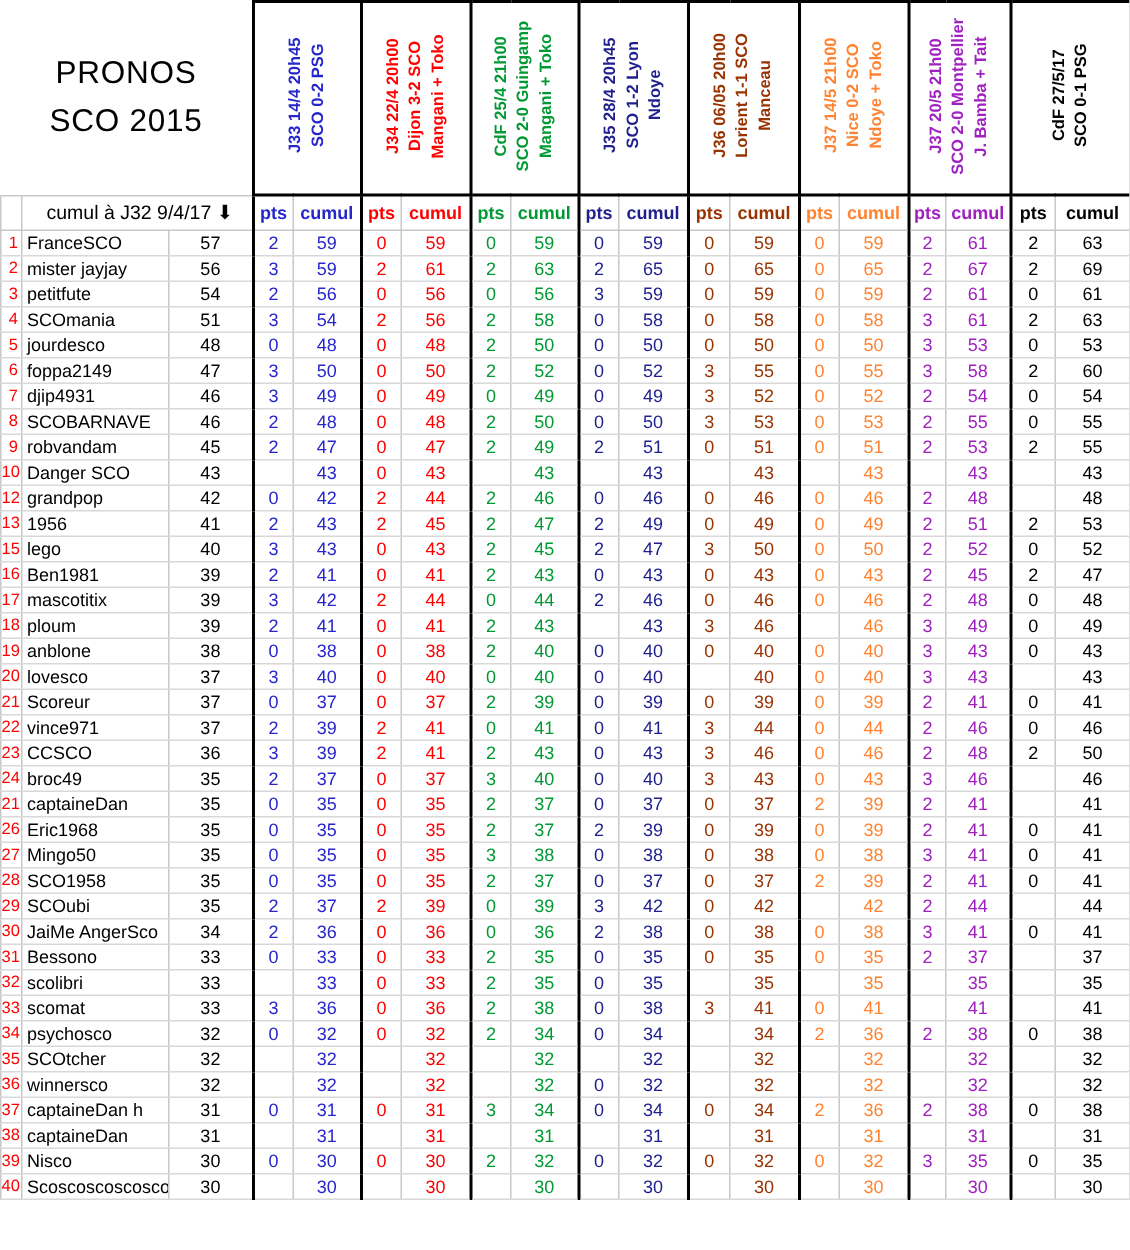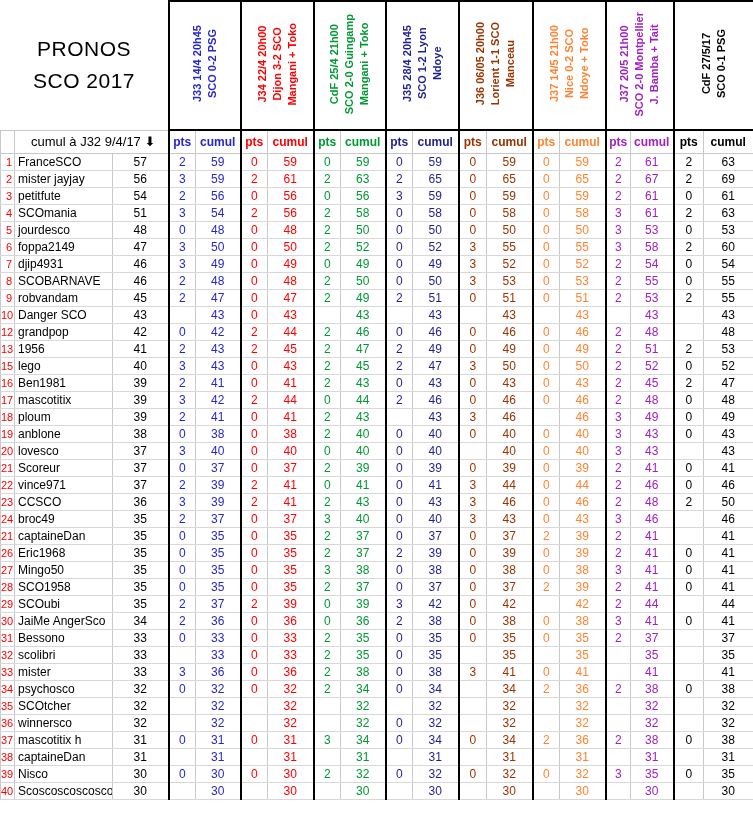--- a/index.html
+++ b/index.html
@@ -58,21 +58,21 @@
         <col style="width:46px">
       <col style="width:25px">
         <col style="width:43px">
       <col style="width:30px">
         <col style="width:50px">
     </colgroup>
     <tbody>
       <tr class="header-row">
         <td class="title-cell" colspan="3">
           <div class="title-text">PRONOS
-SCO 2017</div>
+SCO 2015</div>
         </td>
 
       <td class="hcell" colspan="2"><div class="vtext" style="color: rgb(38, 38, 204);">J33 14/4 20h45
 SCO 0-2 PSG</div></td>
           <td class="hcell" colspan="2"><div class="vtext" style="color: rgb(255, 0, 0);">J34 22/4 20h00
 Dijon 3-2 SCO
 Mangani + Toko</div></td>
           <td class="hcell" colspan="2"><div class="vtext" style="color: rgb(0, 153, 51);">CdF 25/4 21h00
 SCO 2-0 Guingamp
 Mangani + Toko</div></td>
@@ -738,21 +738,21 @@
           <td class="cumul" style="color: rgb(153, 51, 0);">35</td>
           <td class="pts" style="color: rgb(255, 131, 48);"></td>
           <td class="cumul" style="color: rgb(255, 131, 48);">35</td>
           <td class="pts" style="color: rgb(160, 32, 192);"></td>
           <td class="cumul" style="color: rgb(160, 32, 192);">35</td>
           <td class="pts" style="color: rgb(0, 0, 0);"></td>
           <td class="cumul" style="color: rgb(0, 0, 0);">35</td>
         </tr>
         <tr class="data-row">
           <td class="rank">33</td>
-          <td class="name">mister</td>
+          <td class="name">scomat</td>
           <td class="base">33</td>
           <td class="pts" style="color: rgb(38, 38, 204);">3</td>
           <td class="cumul" style="color: rgb(38, 38, 204);">36</td>
           <td class="pts" style="color: rgb(255, 0, 0);">0</td>
           <td class="cumul" style="color: rgb(255, 0, 0);">36</td>
           <td class="pts" style="color: rgb(0, 153, 51);">2</td>
           <td class="cumul" style="color: rgb(0, 153, 51);">38</td>
           <td class="pts" style="color: rgb(31, 31, 143);">0</td>
           <td class="cumul" style="color: rgb(31, 31, 143);">38</td>
           <td class="pts" style="color: rgb(153, 51, 0);">3</td>
@@ -822,21 +822,21 @@
           <td class="cumul" style="color: rgb(153, 51, 0);">32</td>
           <td class="pts" style="color: rgb(255, 131, 48);"></td>
           <td class="cumul" style="color: rgb(255, 131, 48);">32</td>
           <td class="pts" style="color: rgb(160, 32, 192);"></td>
           <td class="cumul" style="color: rgb(160, 32, 192);">32</td>
           <td class="pts" style="color: rgb(0, 0, 0);"></td>
           <td class="cumul" style="color: rgb(0, 0, 0);">32</td>
         </tr>
         <tr class="data-row">
           <td class="rank">37</td>
-          <td class="name">mascotitix h</td>
+          <td class="name">captaineDan h</td>
           <td class="base">31</td>
           <td class="pts" style="color: rgb(38, 38, 204);">0</td>
           <td class="cumul" style="color: rgb(38, 38, 204);">31</td>
           <td class="pts" style="color: rgb(255, 0, 0);">0</td>
           <td class="cumul" style="color: rgb(255, 0, 0);">31</td>
           <td class="pts" style="color: rgb(0, 153, 51);">3</td>
           <td class="cumul" style="color: rgb(0, 153, 51);">34</td>
           <td class="pts" style="color: rgb(31, 31, 143);">0</td>
           <td class="cumul" style="color: rgb(31, 31, 143);">34</td>
           <td class="pts" style="color: rgb(153, 51, 0);">0</td>

